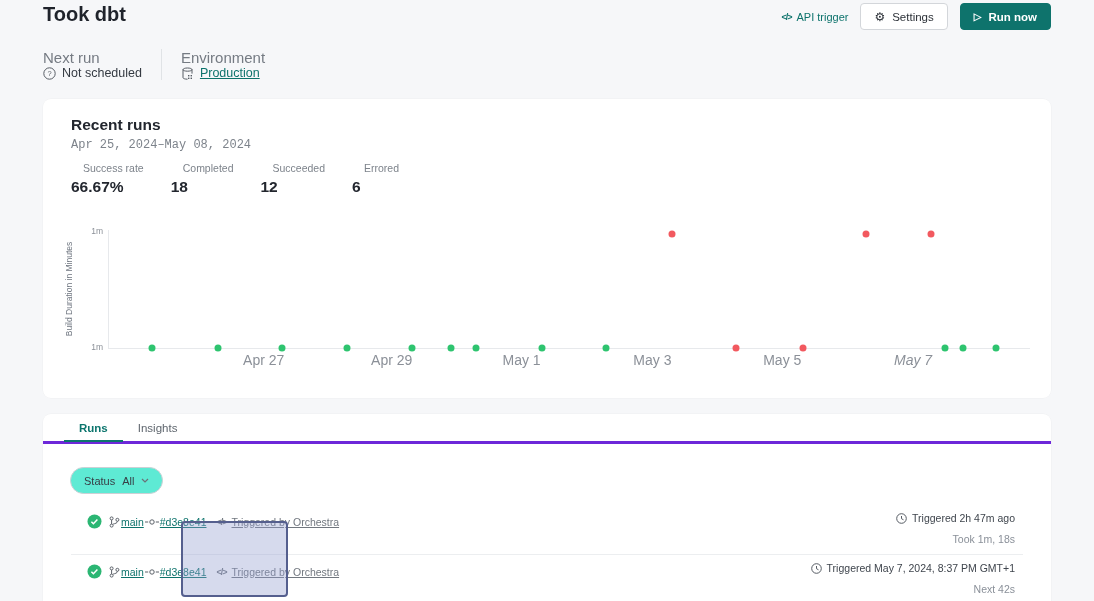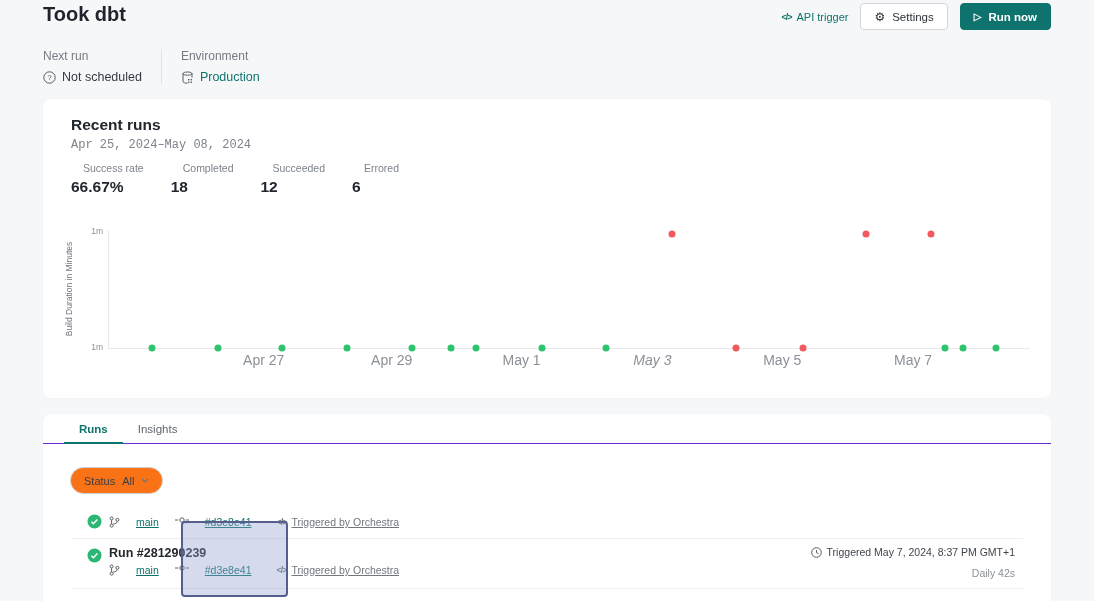--- a/index.html
+++ b/index.html
@@ -20,24 +20,24 @@
   .code-glyph { font-size:9px; font-weight:700; letter-spacing:-1px; }
   .btn { display:inline-flex; align-items:center; gap:7px; height:27px; padding:0 13px;
          border-radius:4px; font-size:11.5px; cursor:pointer; }
   .btn-outline { background:#fff; border:1px solid #d3d6da; color:#2d3239; }
   .btn-primary { background:#0e736c; border:1px solid #0e736c; color:#fff; font-weight:600; }
   .gear-glyph { font-size:12px; line-height:1; }
   .play-glyph { font-size:10px; line-height:1; }
 
   .meta-row { position:absolute; left:0; top:49px; display:flex; align-items:stretch; }
   .meta-block { display:flex; flex-direction:column; }
-  .meta-label { font-size:12px; color:#757b83; margin-bottom:7px; }
+  .meta-label { font-size:15px; color:#757b83; }
   .meta-value { font-size:12.5px; color:#343a42; display:flex; align-items:center; gap:6px; }
   .vdiv { width:1px; background:#e0e3e6; margin:0 19px; }
-  .u-teal { color:#0d736c; }
+  .u-teal { color:#0d736c; text-decoration:underline; }
 
   
   .card { position:absolute; background:#fff; border-radius:8px; box-shadow:0 0 0 0.5px rgba(0,0,0,0.03); }
   .card-recent { left:43px; top:99px; width:1008px; height:299px; }
   .card-runs   { left:43px; top:414px; width:1008px; height:250px; border-bottom-left-radius:0; border-bottom-right-radius:0; }
 
   
   .recent-title { position:absolute; left:28px; top:17px; font-size:15.5px; font-weight:700; color:#22262e; }
   .recent-range { position:absolute; left:28px; top:39px; font-size:12px; color:#7d838b;font-family:Liberation Mono, monospace; }
   .stats-row { position:absolute; left:28px; top:63px; display:flex; }
@@ -52,38 +52,38 @@
             white-space:nowrap; font-size:8.5px; color:#6f7680; }
   .y-tick { position:absolute; right:calc(100% + 6px); font-size:8.5px; color:#8b9098; }
   .y-tick-top { top:-4px; } .y-tick-bottom { bottom:-4px; }
   .dot { position:absolute; width:7px; height:7px; border-radius:50%; transform:translate(-50%,50%); cursor:pointer; }
   .dot-success { background:#2ec46f; }
   .dot-error { background:#f2595f; }
   .x-tick { position:absolute; top:calc(100% + 4px); transform:translateX(-50%);
             font-size:14px; color:#8b9098; white-space:nowrap; }
 
   
-  .tabbar { display:flex; align-items:stretch; height:30px; border-bottom:1px solid #6d28d9; padding-left:21px; }
+  .tabbar { display:flex; align-items:stretch; height:30px; border-bottom:3px solid #6d28d9; padding-left:21px; }
   .tab { display:flex; align-items:center; padding:0 15px; font-size:11.5px; color:#5f666e;
          position:relative; cursor:pointer; }
   .tab-active { color:#0c756d; font-weight:700; }
   .tab-active::after { content:""; position:absolute; left:0; right:0; bottom:-1px; height:2px; background:#0c756d; }
 
   .status-pill { position:absolute; left:27px; top:53px; height:27px; display:inline-flex; align-items:center;
-                 gap:7px; padding:0 13px; border:1px solid #ccd0d5; border-radius:15px; background:#f97316;
+                 gap:7px; padding:0 13px; border:1px solid #ccd0d5; border-radius:15px; background:#5eead4;
                  font-size:11px; color:#383e46; cursor:pointer; }
   .chev svg { display:block; }
 
   .rows { position:absolute; left:28px; right:28px; top:91px; }
   .run-row { display:flex; justify-content:space-between; align-items:flex-start;
              padding:7px 0 9px; border-bottom:1px solid #eceef0; cursor:pointer; }
   .run-left { display:flex; gap:7px; padding-left:16px; }
   .check-icon { margin-top:2px; flex:0 0 auto; display:block; }
   .run-title { font-size:12.5px; font-weight:700; color:#23272e; }
-  .run-meta { margin-top:4px; display:flex; align-items:flex-start; gap:16px; font-size:10.5px; }
+  .run-meta { margin-top:4px; display:flex; align-items:center; gap:1px; font-size:10.5px; }
   .teal-link { color:#0d736c; text-decoration:underline; }
   .gray-link { color:#71777f; text-decoration:underline; }
   .trigger-source { margin-left:9px; display:inline-flex; align-items:center; gap:5px; color:#71777f; }
   .run-right { text-align:right; padding-right:8px; }
   .triggered { display:flex; align-items:center; justify-content:flex-end; gap:5px;
                font-size:10.5px; color:#3f454d; }
   .took { margin-top:9px; font-size:10.5px; color:#8a9099; }
 
   
   .highlight-overlay { position:absolute; left:181px; top:521px; width:107px; height:76px;
@@ -187,23 +187,23 @@
       <div class="dot dot-error" style="left: 68.1%; bottom: 0%;"></div>
       <div class="dot dot-error" style="left: 75.3%; bottom: 0%;"></div>
       <div class="dot dot-error" style="left: 82.2%; bottom: 97%;"></div>
       <div class="dot dot-error" style="left: 89.3%; bottom: 97%;"></div>
       <div class="dot dot-success" style="left: 90.8%; bottom: 0%;"></div>
       <div class="dot dot-success" style="left: 92.7%; bottom: 0%;"></div>
       <div class="dot dot-success" style="left: 96.3%; bottom: 0%;"></div>
       <span class="x-tick" style="left: 16.8%;">Apr 27</span>
       <span class="x-tick" style="left: 30.7%;">Apr 29</span>
       <span class="x-tick" style="left: 44.8%;">May 1</span>
-      <span class="x-tick" style="left: 59%; font-style: italic;">May 3</span>
+      <span class="x-tick" style="left: 59%;">May 3</span>
       <span class="x-tick" style="left: 73.1%;">May 5</span>
-      <span class="x-tick" style="left: 87.3%;">May 7</span>
+      <span class="x-tick" style="left: 87.3%; font-style: italic;">May 7</span>
     </div>
 </div>
 
 <div class="card card-runs">
   <div class="tabbar">
     <div class="tab tab-active">Runs</div>
     <div class="tab">Insights</div>
   </div>
 
   <div class="status-pill">
@@ -244,32 +244,43 @@
                 </svg>
             </span>
             <a class="teal-link">#d3e8e41</a>
             <span class="trigger-source">
               <span class="code-glyph">&lt;/&gt;</span>
               <a class="gray-link">Triggered by Orchestra</a>
             </span>
           </div>
         </div>
       </div>
+      <div class="run-right">
+        <div class="triggered">
+          <span class="icon">
+            <svg width="11" height="11" viewBox="0 0 11 11" fill="none" stroke="#565c64" stroke-width="1">
+                <circle cx="5.5" cy="5.5" r="4.8"></circle>
+                <path d="M5.5 3v2.7l2 1.1"></path>
+              </svg>
+          </span>
+          <span>Triggered 2h 47m ago</span>
+        </div>
+        <div class="took">Took 1m, 18s</div>
+      </div>
     </div>
 
     <div class="run-row">
       <div class="run-left">
         <span class="check-icon icon">
           <svg width="15" height="15" viewBox="0 0 15 15">
               <circle cx="7.5" cy="7.5" r="7" fill="#2bb673"></circle>
               <path d="M4.4 7.7l2 2 4-4.2" fill="none" stroke="#fff" stroke-width="1.5"></path>
             </svg>
         </span>
         <div class="run-info">
-          <div class="run-title">Run #281290239</div>
           <div class="run-meta">
             <span class="icon">
               <svg width="11" height="12" viewBox="0 0 11 12" fill="none" stroke="#5b6169" stroke-width="1">
                   <circle cx="2.6" cy="2.4" r="1.5"></circle>
                   <circle cx="2.6" cy="9.6" r="1.5"></circle>
                   <circle cx="8.4" cy="3.8" r="1.5"></circle>
                   <path d="M2.6 3.9v4.2M8.4 5.3c0 2-2.5 2.2-4.3 2.8"></path>
                 </svg>
             </span>
             <a class="teal-link">main</a>
@@ -290,20 +301,20 @@
       <div class="run-right">
         <div class="triggered">
           <span class="icon">
             <svg width="11" height="11" viewBox="0 0 11 11" fill="none" stroke="#565c64" stroke-width="1">
                 <circle cx="5.5" cy="5.5" r="4.8"></circle>
                 <path d="M5.5 3v2.7l2 1.1"></path>
               </svg>
           </span>
           <span>Triggered May 7, 2024, 8:37 PM GMT+1</span>
         </div>
-        <div class="took">Daily 42s</div>
+        <div class="took">Next 42s</div>
       </div>
     </div>
 
   </div>
 </div>
 
 <div class="highlight-overlay"></div>
 
 </body></html>

